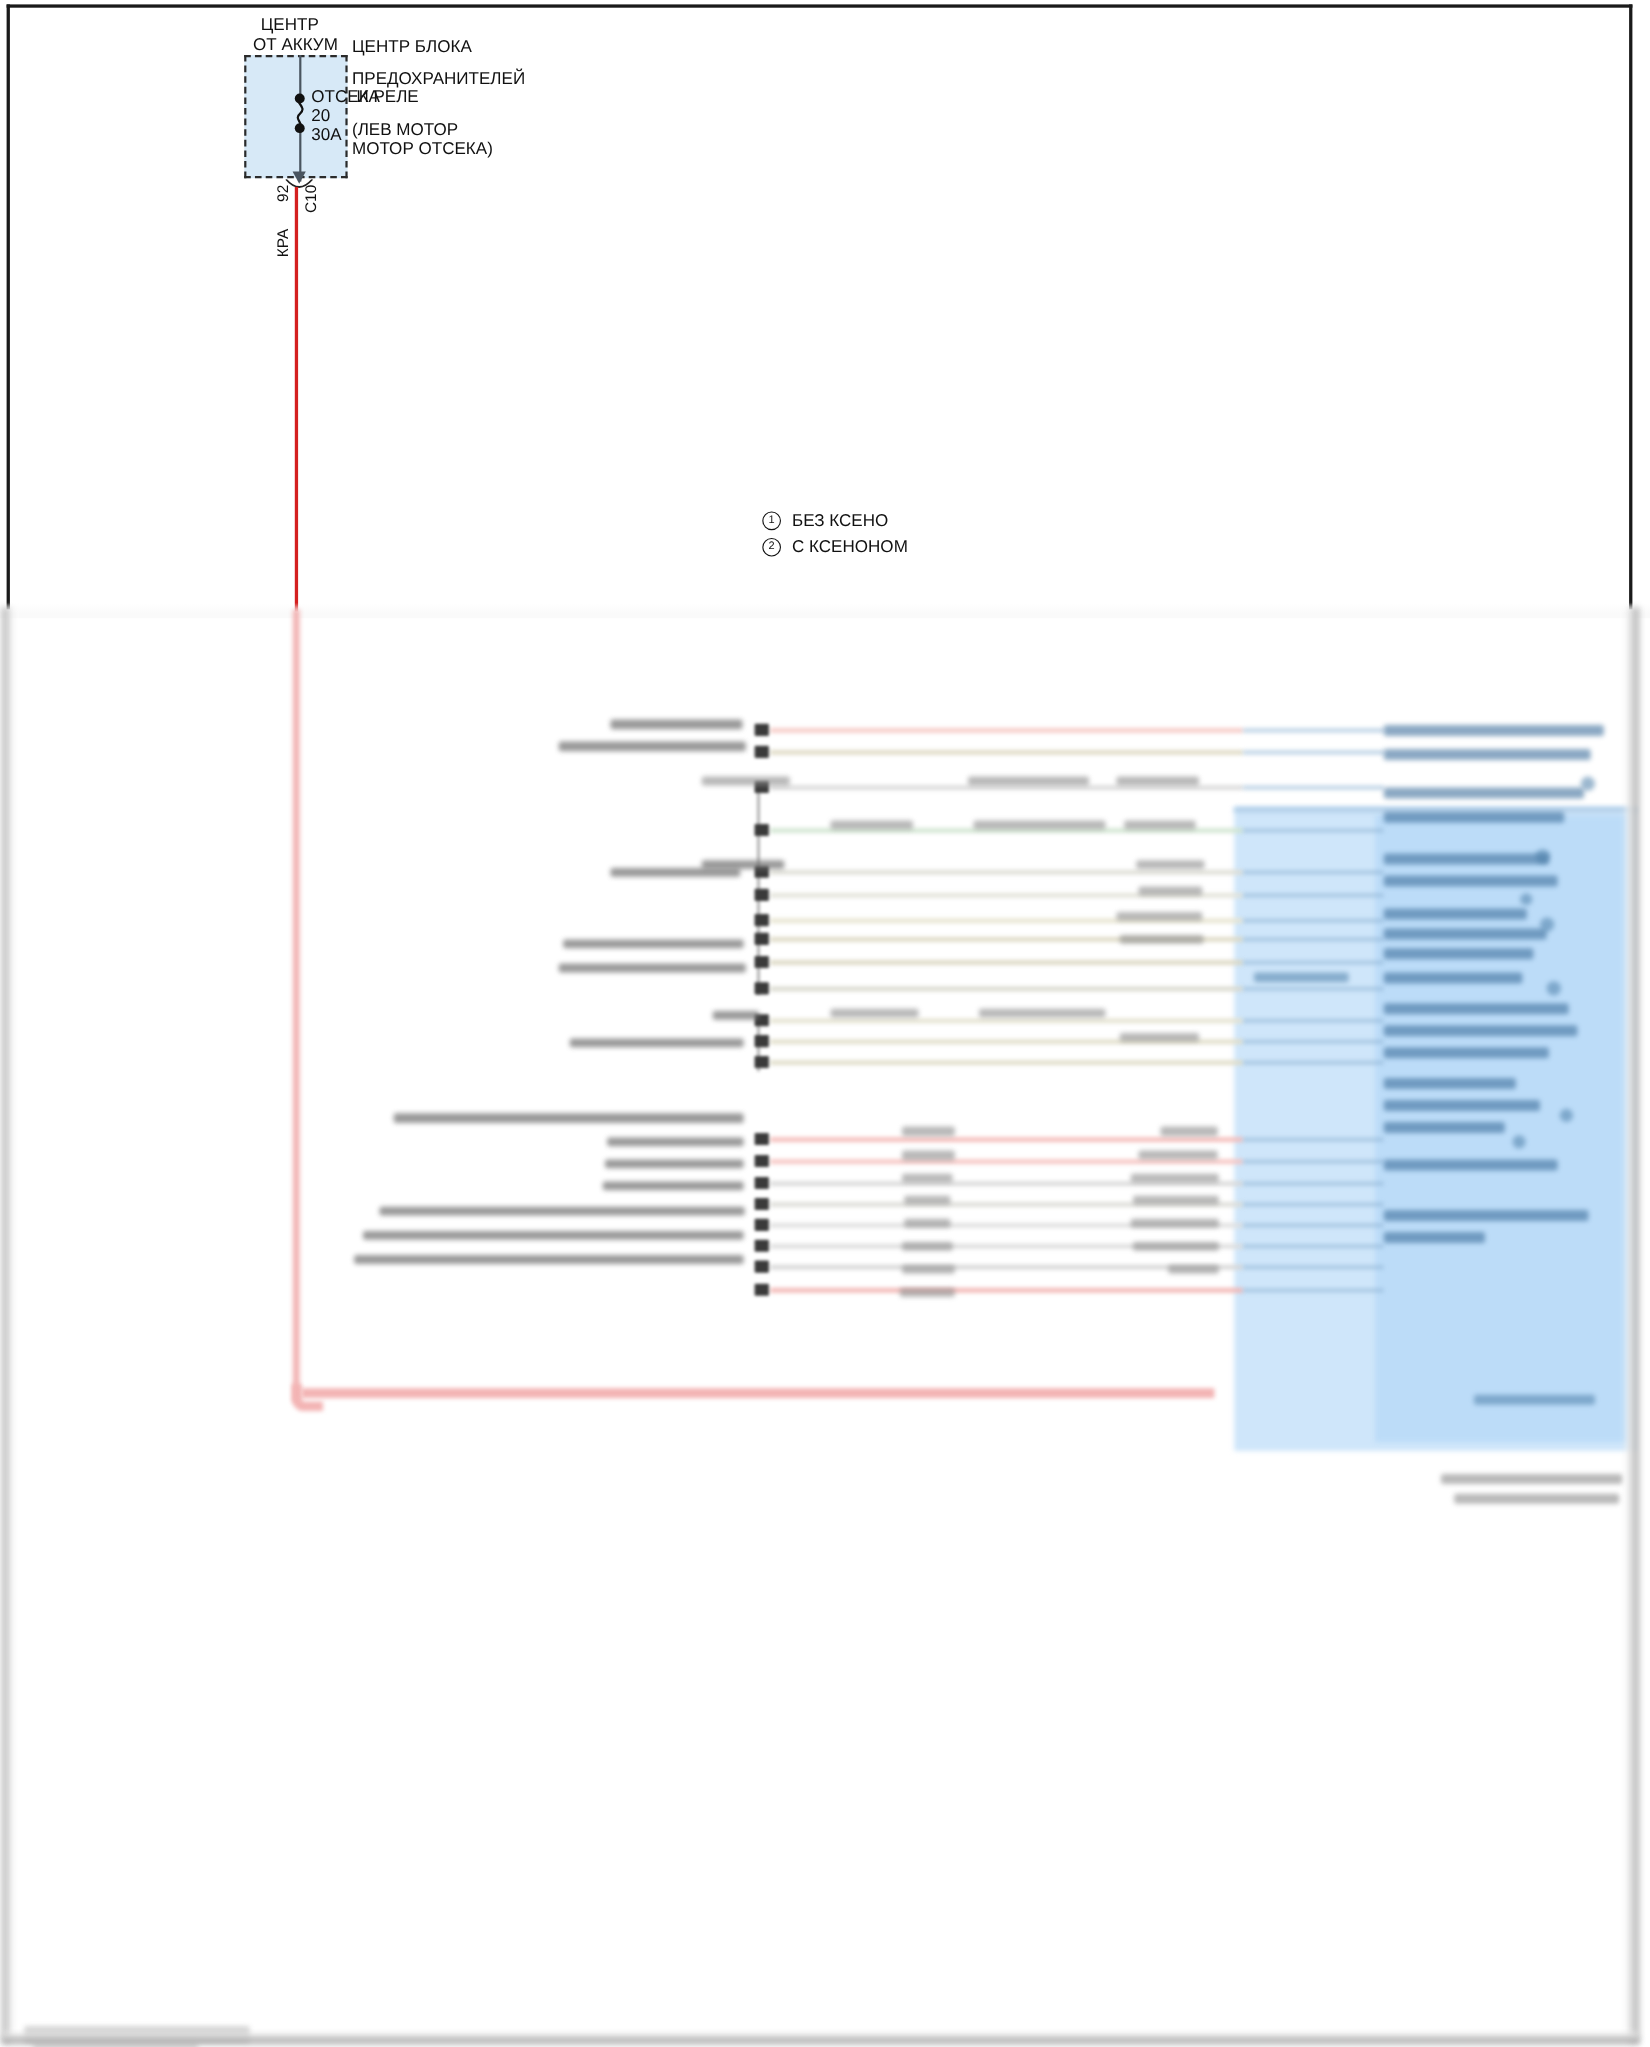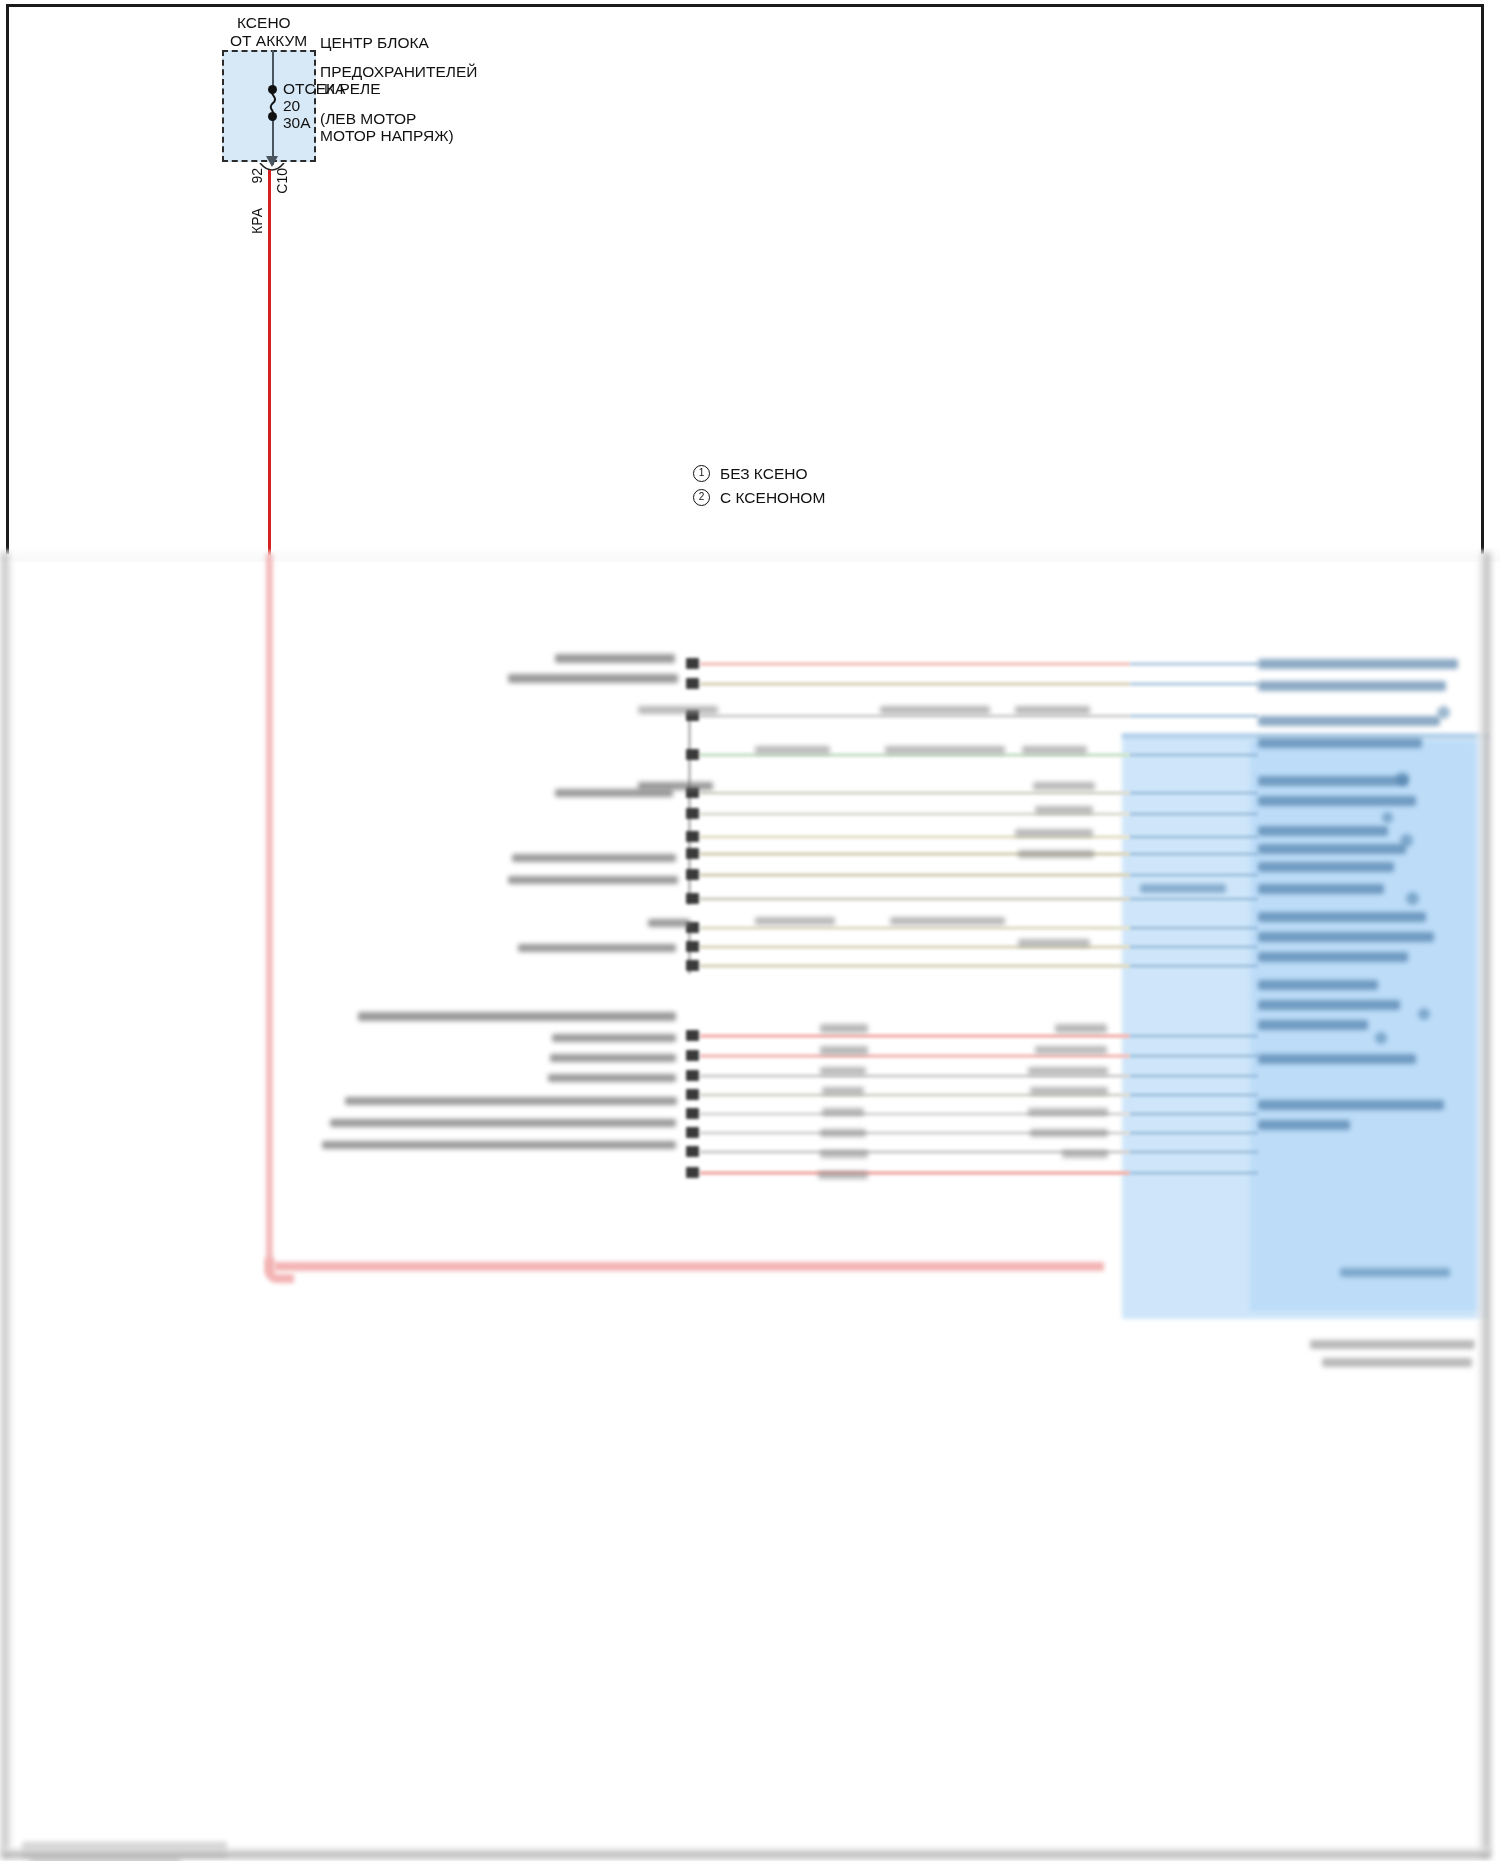--- a/index.html
+++ b/index.html
@@ -127,21 +127,21 @@
 </style>
 </head>
 <body>
 
 <div id="page">
 
   <div class="frame-top"></div>
   <div class="frame-left"></div>
   <div class="frame-right"></div>
 
-  <div class="lbl t-napr">КСЕНО</div>
+  <div class="lbl t-napr">ЦЕНТР</div>
   <div class="lbl t-akkum">ОТ АККУМ</div>
 
   <div class="fusebox"></div>
 
   <div class="fb-wire-top"></div>
   <div class="fb-wire-mid"></div>
 
   <div class="fuse-dot a"></div>
   <div class="fuse-dot b"></div>
 
@@ -151,21 +151,21 @@
 
   <div class="arrow-head"></div>
   <svg class="conn-arc" viewBox="0 0 26 13">
     <path d="M1 0 Q13 14 25 0" stroke="#222" stroke-width="1.6" fill="none"></path>
   </svg>
 
   <div class="lbl t-centr">ЦЕНТР БЛОКА</div>
   <div class="lbl t-predoh-blk">ПРЕДОХРАНИТЕЛЕЙ</div>
   <div class="lbl t-rele">И РЕЛЕ</div>
   <div class="lbl t-lev">(ЛЕВ МОТОР</div>
-  <div class="lbl t-motor">МОТОР НАПРЯЖ)</div>
+  <div class="lbl t-motor">МОТОР ОТСЕКА)</div>
 
   <div class="lbl t-predoh">ОТСЕКА</div>
   <div class="lbl t-11">20</div>
   <div class="lbl t-30a">30A</div>
 
   <div class="vlabel v-92">92</div>
   <div class="vlabel v-c10">C10</div>
   <div class="vlabel v-kra">КРА</div>
 
   <div class="wire-red"></div>

